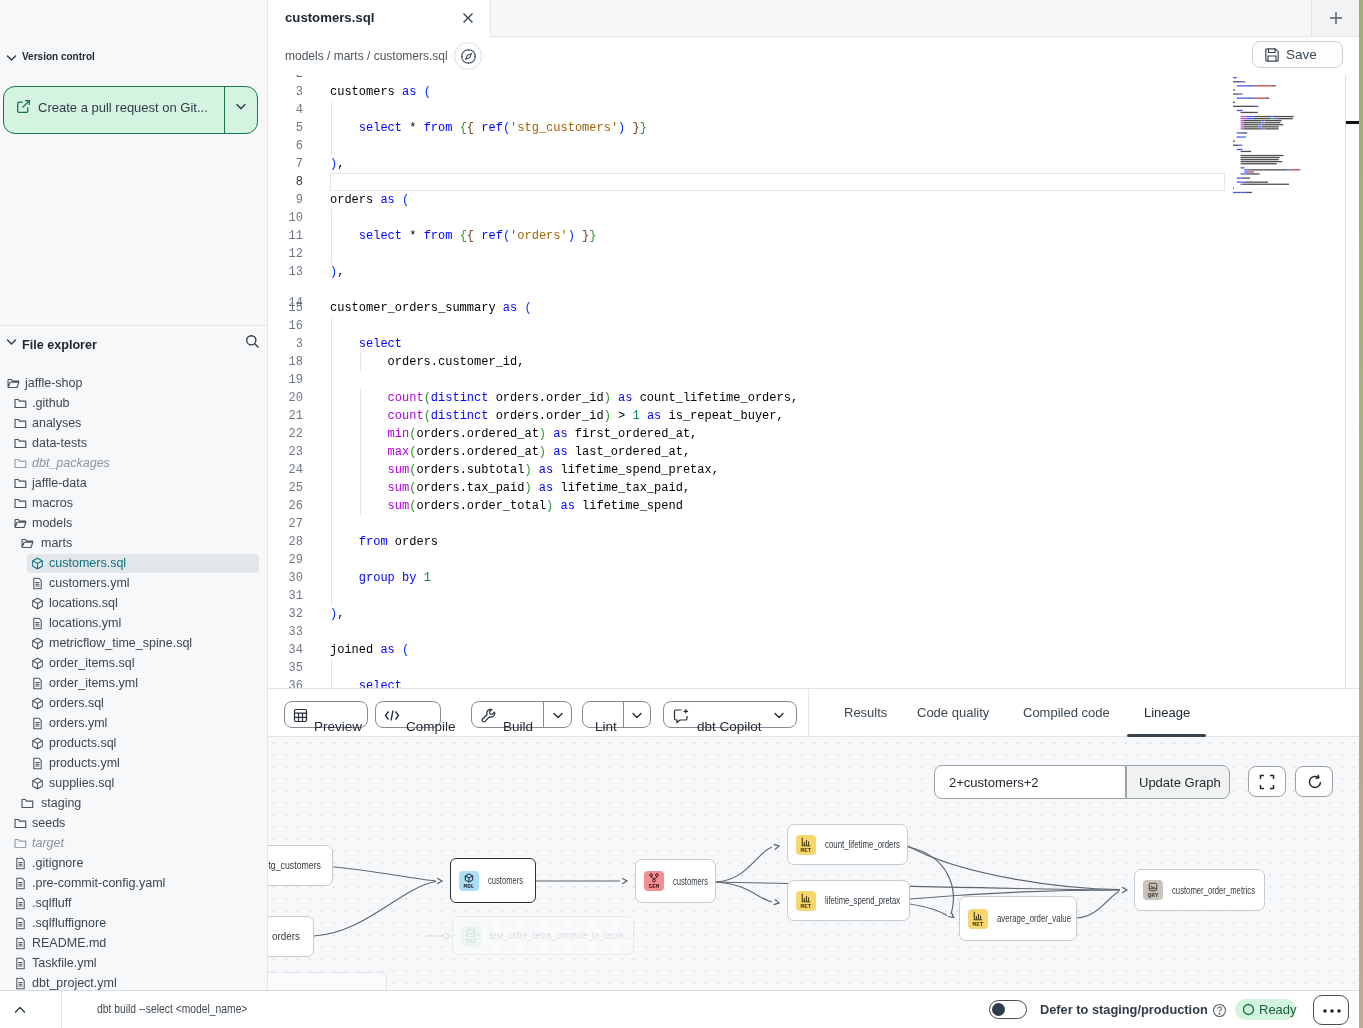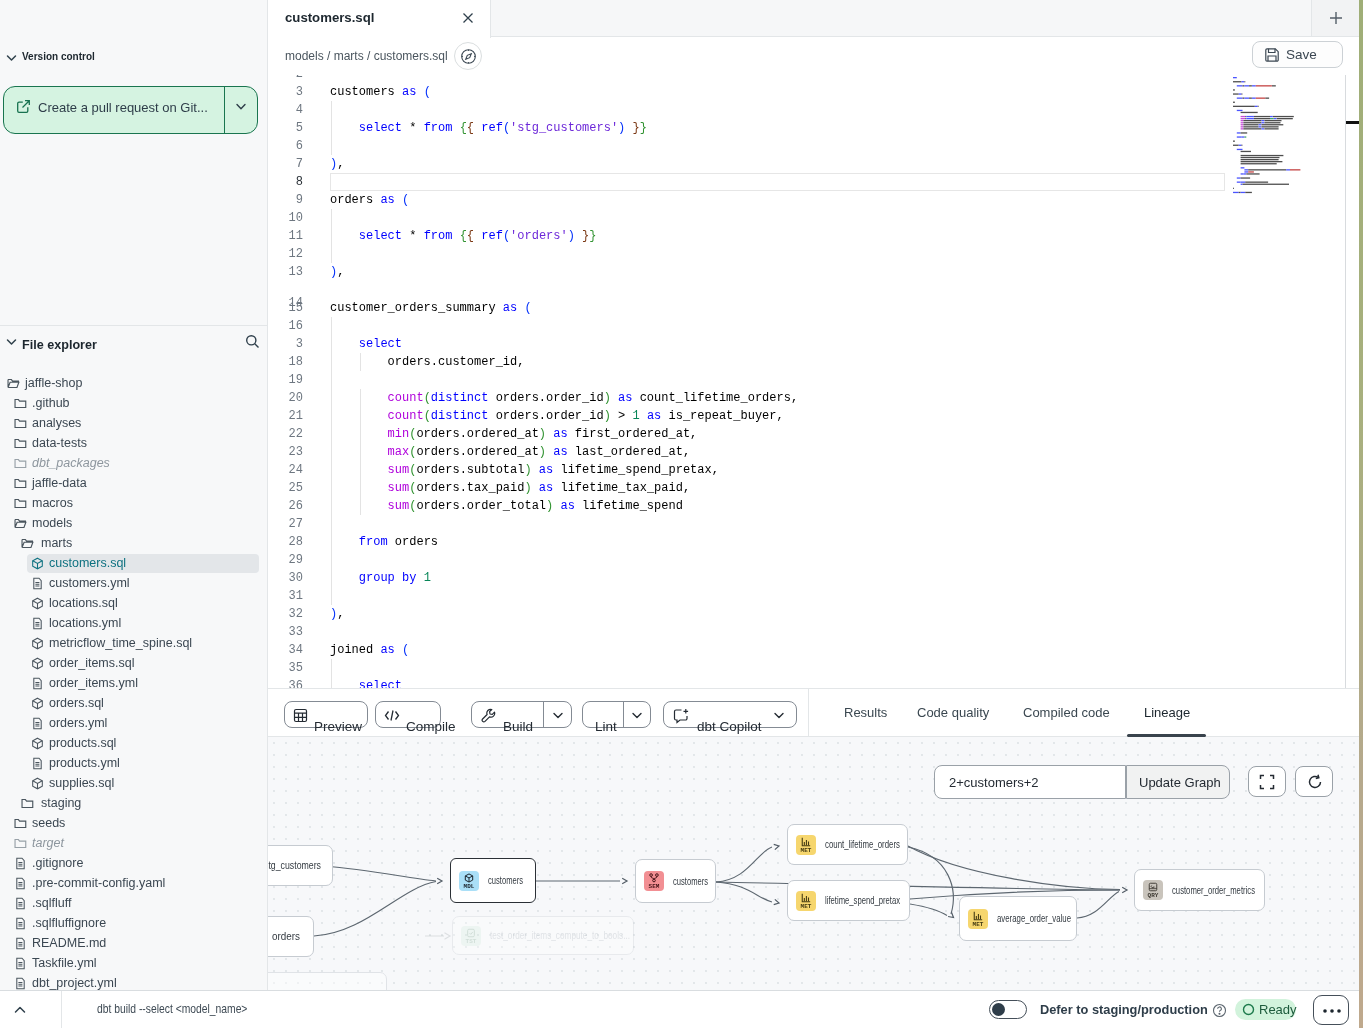--- a/index.html
+++ b/index.html
@@ -33,21 +33,21 @@
 #crumb { position:absolute; left:17px; top:12px; font-size:12px; color:#4a555e; }
 #compass { position:absolute; left:186px; top:5px; width:28px; height:28px; border:1px solid #dadedf; border-radius:50%; }
 #savebtn { position:absolute; right:20px; top:4px; width:91px; height:27px; border:1px solid #ccd1d5; border-radius:8px; background:#fdfdfd; }
 #savebtn .t { position:absolute; left:33px; top:5px; font-size:13.5px; color:#3b4752; }
 
 
 #editor { position:absolute; left:268px; top:75px; width:1091px; height:613px; background:#fff; overflow:hidden; }
 #curline { position:absolute; left:62px; top:98px; width:895px; height:18px; border:1px solid #e6e6e6; }
 .cl { position:absolute; left:62px; height:18px; font-family:"Liberation Mono",monospace; font-size:12px; line-height:18px; white-space:pre; color:#000; }
 .ln { position:absolute; width:35px; text-align:right; height:18px; font-family:"Liberation Mono",monospace; font-size:12px; line-height:18px; color:#6e7781; left:0; }
-.kw { color:#0000ff; } .fn { color:#af00db; } .st { color:#6d28d9;text-align:right; } .nu { color:#098658; }
+.kw { color:#0000ff; } .fn { color:#af00db; } .st { color:#a16207;text-align:right; } .nu { color:#098658; }
 .b1 { color:#0431fa; } .b2 { color:#319331; } .b3 { color:#7b3814; }
 .ig { position:absolute; width:1px; background:#e3e3e3; }
 #minimap { position:absolute; left:965px; top:0px; width:112px; height:613px; }
 #ovr-dash { position:absolute; left:1346px; top:121px; width:13px; height:3px; background:#111; }
 
 
 #bp-head { position:absolute; left:268px; top:688px; width:1095px; height:49px; background:#fff; border-top:1px solid #e3e6e8; border-bottom:1px solid #e3e6e8; }
 .tbtn { position:absolute; top:12px; height:27px; border:1px solid #848b94; border-radius:8px; background:#fff; font-size:13.5px; color:#242b33; }
 .tbtn .t { position:absolute; top:5px;margin-top:12px; }
 #bp-sep { position:absolute; left:540px; top:0px; width:1px; height:47px; background:#e3e6e8; }

